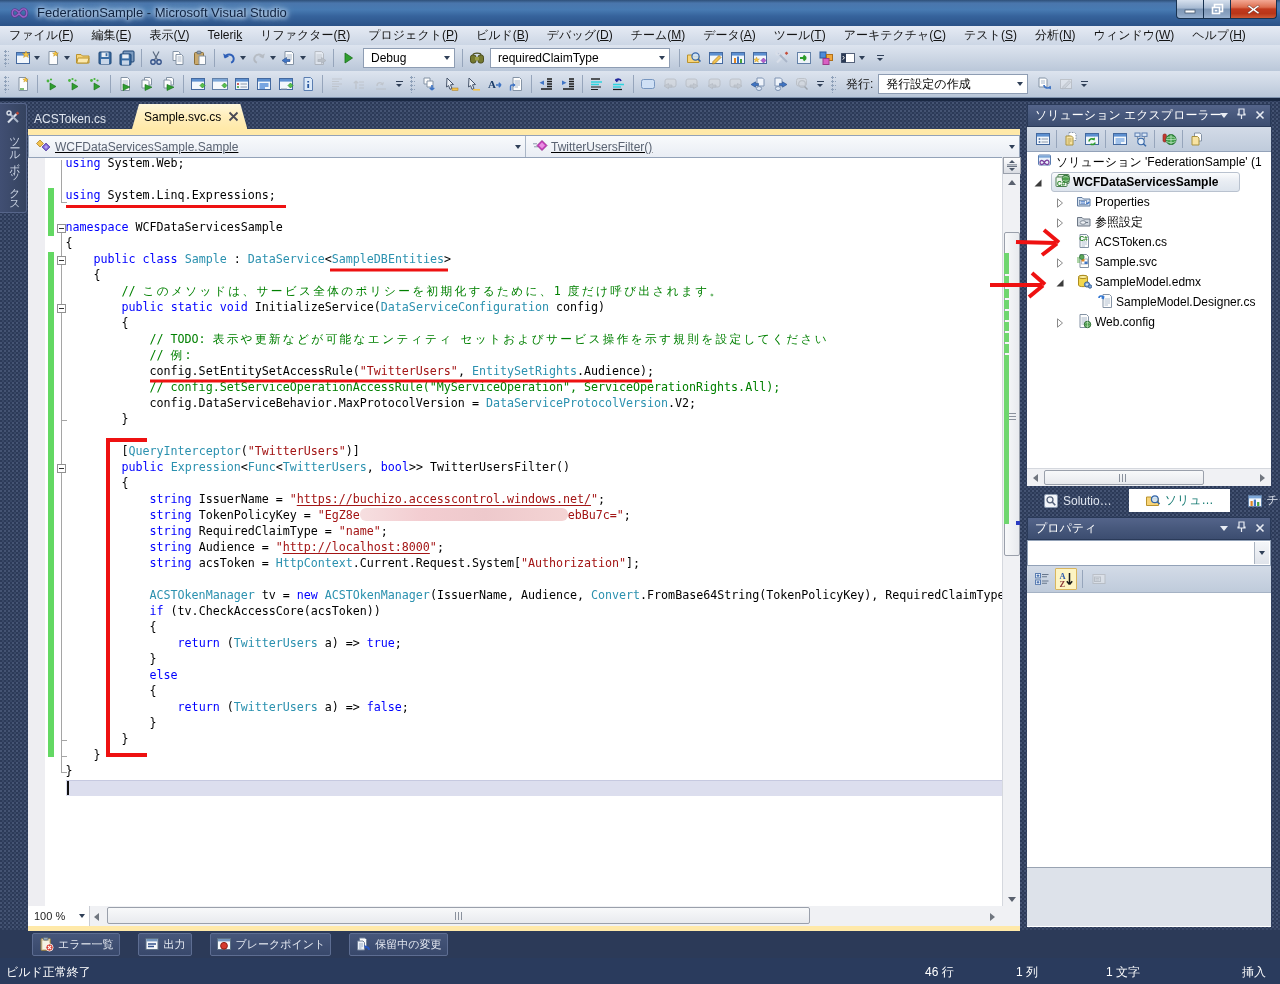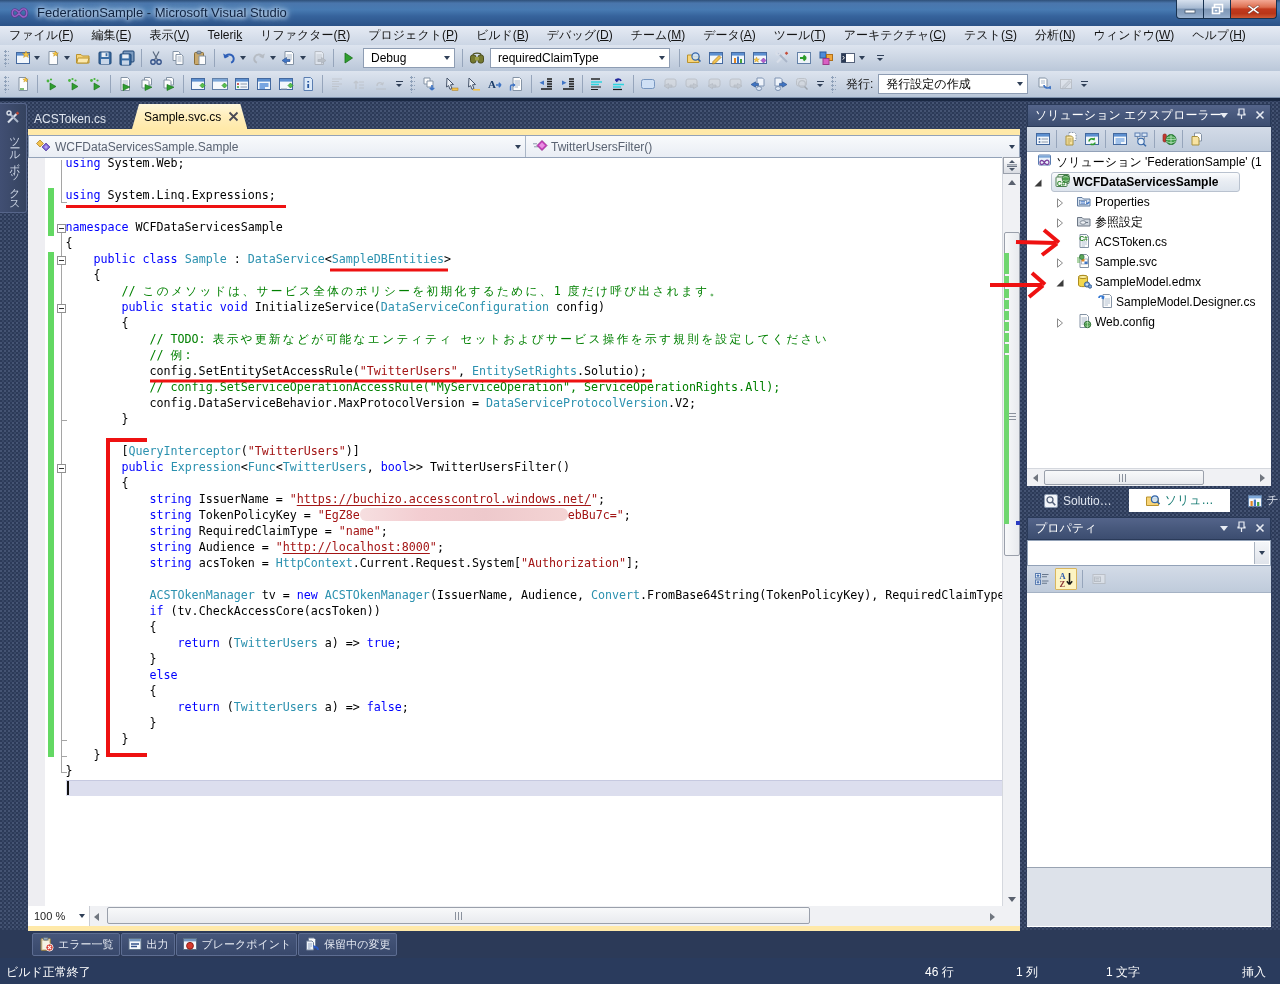--- a/index.html
+++ b/index.html
@@ -62,21 +62,21 @@
   #tabbar { left:0; top:0; width:992px; height:25px; }
   .doc-tab-inactive { position:absolute; left:0; top:4px; height:21px; padding:0 6px;
     color:#dfe5ef; font-size:12px; display:flex; align-items:center; }
   .doc-tab-active { position:absolute; left:104px; top:0; height:25px; padding:0 8px 0 12px;
     background:linear-gradient(180deg,#fff7dd 0%,#ffefbe 45%,#ffe9a9 100%);
     color:#000; font-size:12px; display:flex; align-items:center; gap:7px;
     clip-path:polygon(7px 0, calc(100% - 7px) 0, 100% 100%, 0 100%); }
   .tab-close { width:11px; height:11px; position:relative; }
   #yellowstrip { left:0; top:25px; width:992px; height:6px; background:#ffe9a9; }
   #navbar { left:0; top:31px; width:992px; height:23px; background:linear-gradient(180deg,#f8fafc,#e9edf4);
-    border:1px solid #93a2b8; display:flex; }
+    border:1px solid #93a2b8; display:flex;text-decoration:underline; }
   .nav-combo { height:100%; display:flex; align-items:center; position:relative; }
   .nav-combo .nc-icon { margin:0 3px 0 6px; }
   .nav-combo .nc-text { color:#5a6372; font-size:12px; white-space:nowrap; }
   .nav-combo .nc-dd { position:absolute; right:4px; top:0; height:100%; display:flex; align-items:center; }
   #nav-left { width:497px; border-right:1px solid #aab6c6; }
   #nav-right { flex:1; }
 
   
   #codepane { left:0; top:54px; width:974px; height:748px; background:#fff; overflow:hidden; }
   #codepane > div { position:absolute; }
@@ -167,21 +167,21 @@
   #props-combo .dd { position:absolute; right:1px; top:1px; width:15px; height:22px; background:linear-gradient(180deg,#f4f6f9,#dfe3ea);
     border-left:1px solid #aab3c0; display:flex; align-items:center; justify-content:center; }
   #props-toolbar { left:0; top:49px; width:244px; height:27px; background:linear-gradient(180deg,#d3dbe7,#bfcbdb);
     border-bottom:1px solid #a5b2c4; display:flex; align-items:center; padding-left:4px; gap:2px; }
   #props-toolbar .tbtn { width:22px; height:22px; }
   #props-toolbar .tbtn.sel { background:#fdf4c3; border:1px solid #d9b55e; border-radius:1px; }
   #props-body { left:0; top:76px; width:244px; height:272px; background:#fff; }
   #props-desc { left:0; top:350px; width:244px; height:59px; background:#dde2ea; border-top:1px solid #99a3b2; }
 
   
-  #bottombar { left:0; top:930px; width:1280px; height:28px; display:flex; align-items:center; padding-left:32px; gap:1px;
+  #bottombar { left:0; top:930px; width:1280px; height:28px; display:flex; align-items:center; padding-left:32px; gap:18px;
     background:transparent; }
   .btab { height:23px; display:flex; align-items:center; gap:4px; padding:0 5px; font-size:11px; color:#e6eaf2;
     background:linear-gradient(180deg,#46567a,#38486b); border:1px solid #5d6d92; border-radius:2px; }
 
   
   #statusbar { left:0; top:958px; width:1280px; height:26px; background:#2a3b5d; color:#fff; font-size:12px; }
   #statusbar span { position:absolute; top:6px; white-space:nowrap; }
 
   
   #annotations { position:absolute; left:0; top:0; width:1280px; height:984px; pointer-events:none; z-index:50; }
@@ -783,21 +783,21 @@
             <div class="cl" style="top: 45px;"></div>
             <div class="cl" style="top: 61px;"><span class="k">namespace</span><span class="p"> WCFDataServicesSample</span></div>
             <div class="cl" style="top: 77px;"><span class="p">{</span></div>
             <div class="cl" style="top: 93px;"><span class="p">    </span><span class="k">public</span><span class="p"> </span><span class="k">class</span><span class="p"> </span><span class="t">Sample</span><span class="p"> : </span><span class="t">DataService</span><span class="p">&lt;</span><span class="t">SampleDBEntities</span><span class="p">&gt;</span></div>
             <div class="cl" style="top: 109px;"><span class="p">    {</span></div>
             <div class="cl" style="top: 125px;"><span class="c">        // <span class="j">このメソッドは、サービス全体のポリシーを初期化するために、</span>1 <span class="j">度だけ呼び出されます。</span></span></div>
             <div class="cl" style="top: 141px;"><span class="p">        </span><span class="k">public</span><span class="p"> </span><span class="k">static</span><span class="p"> </span><span class="k">void</span><span class="p"> InitializeService(</span><span class="t">DataServiceConfiguration</span><span class="p"> config)</span></div>
             <div class="cl" style="top: 157px;"><span class="p">        {</span></div>
             <div class="cl" style="top: 173px;"><span class="c">            // TODO: <span class="j">表示や更新などが可能なエンティティ</span> <span class="j">セットおよびサービス操作を示す規則を設定してください</span></span></div>
             <div class="cl" style="top: 189px;"><span class="c">            // <span class="j">例</span>:</span></div>
-            <div class="cl" style="top: 205px;"><span class="p">            config.SetEntitySetAccessRule(</span><span class="s">"TwitterUsers"</span><span class="p">, </span><span class="t">EntitySetRights</span><span class="p">.Solutio);</span></div>
+            <div class="cl" style="top: 205px;"><span class="p">            config.SetEntitySetAccessRule(</span><span class="s">"TwitterUsers"</span><span class="p">, </span><span class="t">EntitySetRights</span><span class="p">.Audience);</span></div>
             <div class="cl" style="top: 221px;"><span class="c">            // config.SetServiceOperationAccessRule("MyServiceOperation", ServiceOperationRights.All);</span></div>
             <div class="cl" style="top: 237px;"><span class="p">            config.DataServiceBehavior.MaxProtocolVersion = </span><span class="t">DataServiceProtocolVersion</span><span class="p">.V2;</span></div>
             <div class="cl" style="top: 253px;"><span class="p">        }</span></div>
             <div class="cl" style="top: 269px;"></div>
             <div class="cl" style="top: 285px;"><span class="p">        [</span><span class="t">QueryInterceptor</span><span class="p">(</span><span class="s">"TwitterUsers"</span><span class="p">)]</span></div>
             <div class="cl" style="top: 301px;"><span class="p">        </span><span class="k">public</span><span class="p"> </span><span class="t">Expression</span><span class="p">&lt;</span><span class="t">Func</span><span class="p">&lt;</span><span class="t">TwitterUsers</span><span class="p">, </span><span class="k">bool</span><span class="p">&gt;&gt; TwitterUsersFilter()</span></div>
             <div class="cl" style="top: 317px;"><span class="p">        {</span></div>
             <div class="cl" style="top: 333px;"><span class="p">            </span><span class="k">string</span><span class="p"> IssuerName = </span><span class="s">"</span><span class="su">https://buchizo.accesscontrol.windows.net/</span><span class="s">"</span><span class="p">;</span></div>
             <div class="cl" style="top: 349px;"><span class="p">            </span><span class="k">string</span><span class="p"> TokenPolicyKey = </span><span class="s">"EgZ8e</span><span class="blur"></span><span class="s">ebBu7c="</span><span class="p">;</span></div>
             <div class="cl" style="top: 365px;"><span class="p">            </span><span class="k">string</span><span class="p"> RequiredClaimType = </span><span class="s">"name"</span><span class="p">;</span></div>

